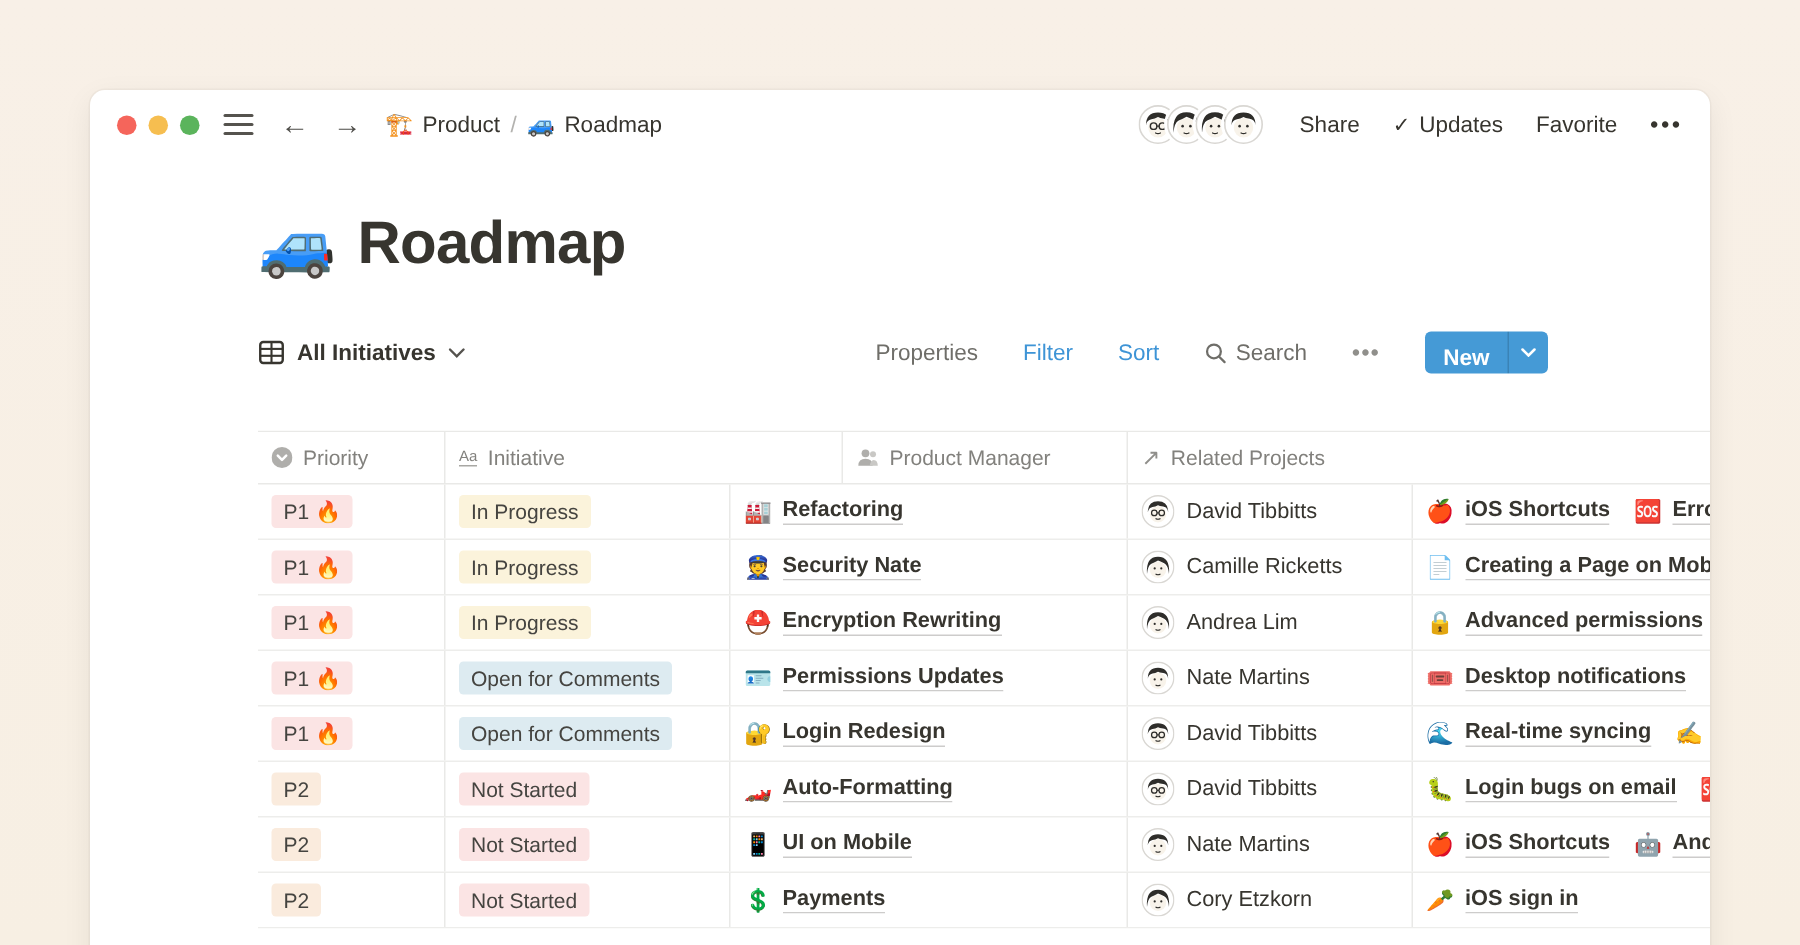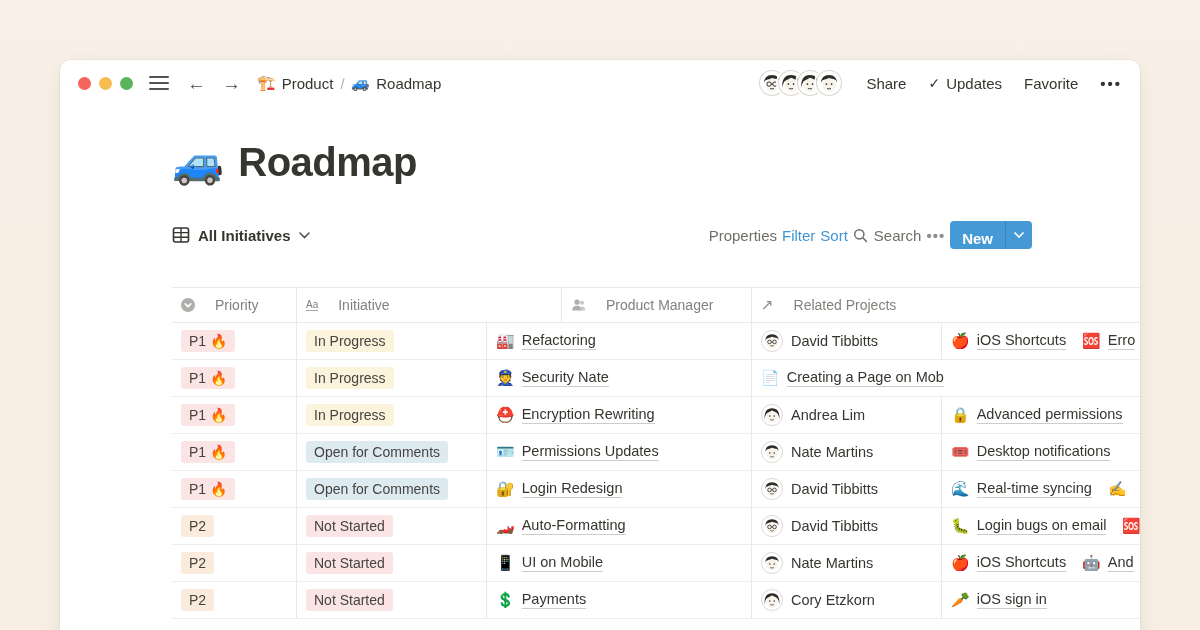--- a/index.html
+++ b/index.html
@@ -35,40 +35,40 @@
   .dots { letter-spacing:2px; font-weight:700; color:#37352F; cursor:pointer; font-size:15px; }
   
   .content { padding:0 0 0 112px; }
   .titlewrap { margin-top:34px; display:flex; align-items:center; gap:14px; }
   .page-emoji { font-size:42px; line-height:1; }
   .page-title { font-size:40px; font-weight:700; letter-spacing:-0.5px; color:#37352F; }
   .page-desc { margin-top:14px; font-size:16px; color:#37352F; }
   
   .viewbar { margin-top:36px; width:860px; display:flex; align-items:center; }
   .viewname { display:flex; align-items:center; gap:8px; font-size:15px; font-weight:700; cursor:pointer; }
-  .viewbar-right { margin-left:auto; display:flex; align-items:center; gap:5px; font-size:15px; }
+  .viewbar-right { margin-left:auto; display:flex; align-items:center; gap:30px; font-size:15px; }
   .vb-gray { color:#6F6E69; cursor:pointer; }
   .vb-blue { color:#3E94D6; cursor:pointer; }
   .vb-search { display:flex; align-items:center; gap:6px; color:#6F6E69; cursor:pointer; }
   .vb-dots { color:#908F8B; letter-spacing:1px; font-weight:700; cursor:pointer; }
   .new-btn { display:flex; align-items:stretch; height:28px; border-radius:4px; overflow:hidden; cursor:pointer; }
   .new-main { color:#fff; font-size:15px; font-weight:700; padding:17px 12px; display:flex; align-items:center; }
   .new-div { width:1px; background:rgba(0,0,0,0.15); }
   .new-caret { display:flex; align-items:center; padding:0 8px; }
   
   .table { margin-top:38px; width:calc(100% - 112px); margin-left:112px; overflow:hidden; }
   .t-header { display:flex; height:36px; border-top:1px solid #E9E9E7; border-bottom:1px solid #E9E9E7; }
-  .t-hcell { display:flex; align-items:center; gap:20px; padding:0 9px; font-size:14px; color:#82817D; border-right:1px solid #E9E9E7; flex:none; }
+  .t-hcell { display:flex; align-items:center; gap:7px; padding:0 9px; font-size:14px; color:#82817D; border-right:1px solid #E9E9E7; flex:none; }
   .t-row { display:flex; height:37px; border-bottom:1px solid #EDEDEB; }
   .t-cell { display:flex; align-items:center; padding:0 9px; border-right:1px solid #E9E9E7; flex:none; overflow:hidden; white-space:nowrap; }
   .c0 { width:125px; } .c1 { width:190px; } .c2 { width:265px; } .c3 { width:190px; }
   .c4 { width:430px; border-right:none; }
   .pill { display:inline-flex; align-items:center; height:22px; padding:0 8px; border-radius:3px; font-size:14px; color:#454440; }
   .pagelink { display:flex; align-items:center; gap:7px; cursor:pointer; overflow:hidden; }
-  .pagelink .txt { font-weight:400; color:#37352F; border-bottom:1px solid rgba(55,53,47,0.25); padding-bottom:1px; font-size:14.5px; white-space:nowrap; }
+  .pagelink .txt { font-weight:700; color:#37352F; border-bottom:1px solid rgba(55,53,47,0.25); padding-bottom:1px; font-size:14.5px; white-space:nowrap; }
   .pagelink .emoji { font-size:15px; }
   .rel-cell { gap:16px; }
   .person { display:flex; align-items:center; gap:8px; cursor:pointer; }
   .person .nm { font-size:14.5px; color:#37352F; }
   .hdr-aa { font-size:10px; color:#82817D; border-bottom:1px solid #A8A7A3; line-height:1.1; }
   .hdr-rel { font-size:15px; color:#908F8B; }
   svg { display:block; }
 </style>
 </head>
 <body>
@@ -273,20 +273,33 @@
           </div>
           <div class="t-cell c1">
             <span class="pill" style="background:#FBF3DB">In Progress</span>
           </div>
           <div class="t-cell c2">
             <span class="pagelink">
               <span class="emoji">👮</span>
               <span class="txt">Security Nate</span>
             </span>
           </div>
+          <div class="t-cell c3">
+            <span class="person">
+              <svg width="22" height="22" viewBox="0 0 24 24">
+                <circle cx="12" cy="12" r="11.5" fill="#FFFFFF" stroke="#D9D7D3" stroke-width="1"></circle>
+                <circle cx="12" cy="14" r="6" fill="#F8F3EA"></circle>
+                <path d="M4 17 Q3 4.5 12 4.5 Q21 4.5 20 17 Q19.5 10.8 16.5 9.2 Q13.5 7.8 12 7.2 Q9.5 8.6 7.2 9.6 Q4.5 11 4 17 Z" fill="#2E2D2A"></path>
+                <circle cx="9.6" cy="13" r="0.8" fill="#2E2D2A"></circle>
+                <circle cx="14.4" cy="13" r="0.8" fill="#2E2D2A"></circle>
+                <path d="M10.5 17.2 Q12 18 13.5 17.2" fill="none" stroke="#2E2D2A" stroke-width="0.8" stroke-linecap="round"></path>
+              </svg>
+              <span class="nm">Camille Ricketts</span>
+            </span>
+          </div>
           <div class="t-cell c4 rel-cell">
             <span class="pagelink">
               <span class="emoji">📄</span>
               <span class="txt">Creating a Page on Mob</span>
             </span>
           </div>
         </div>
         <div class="t-row">
           <div class="t-cell c0">
             <span class="pill" style="background:#FBE4E4">P1 🔥</span>

